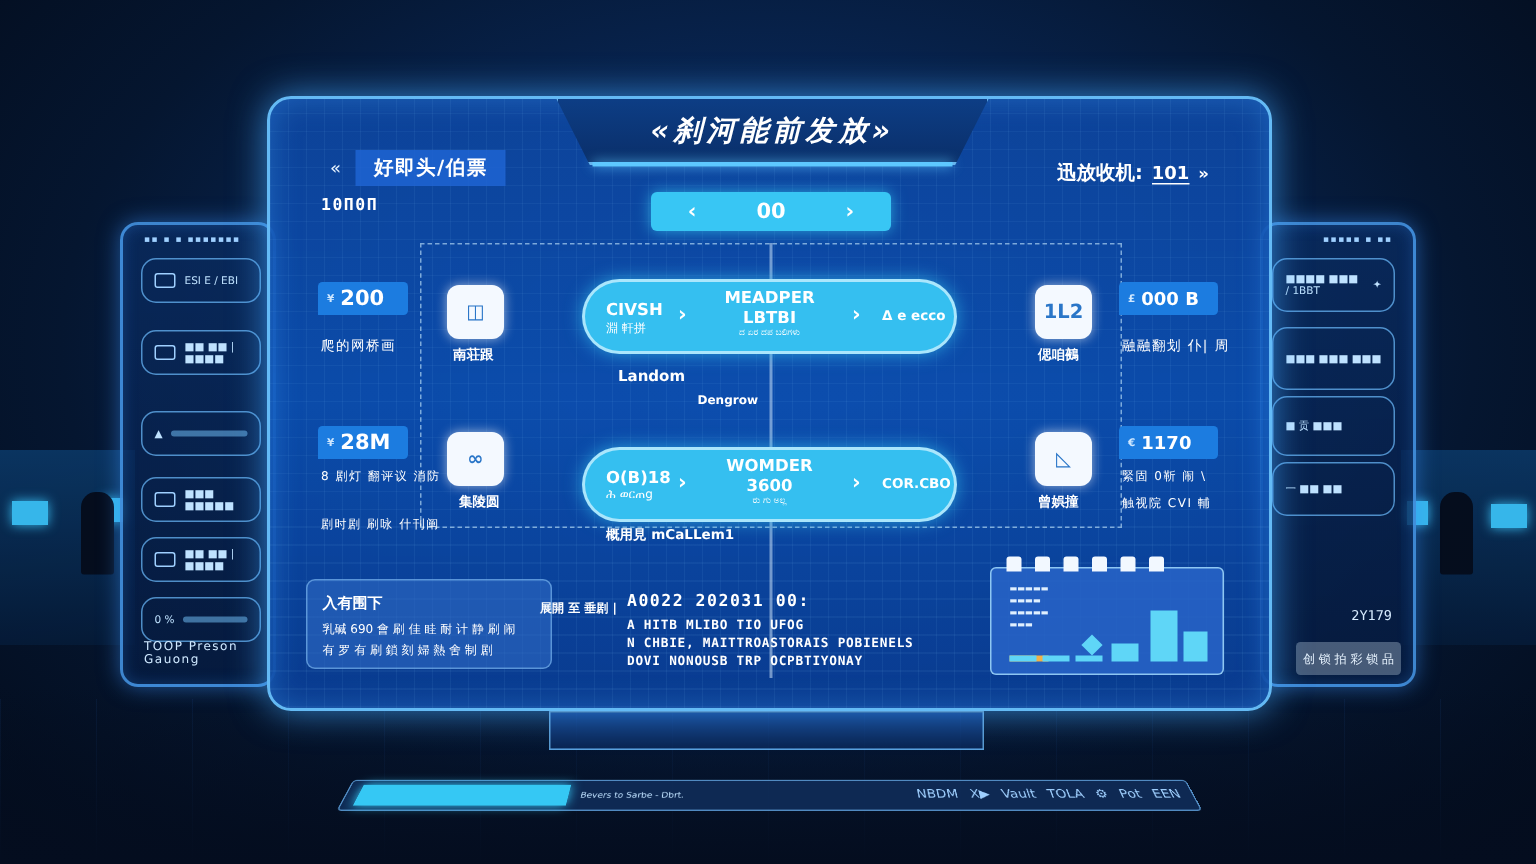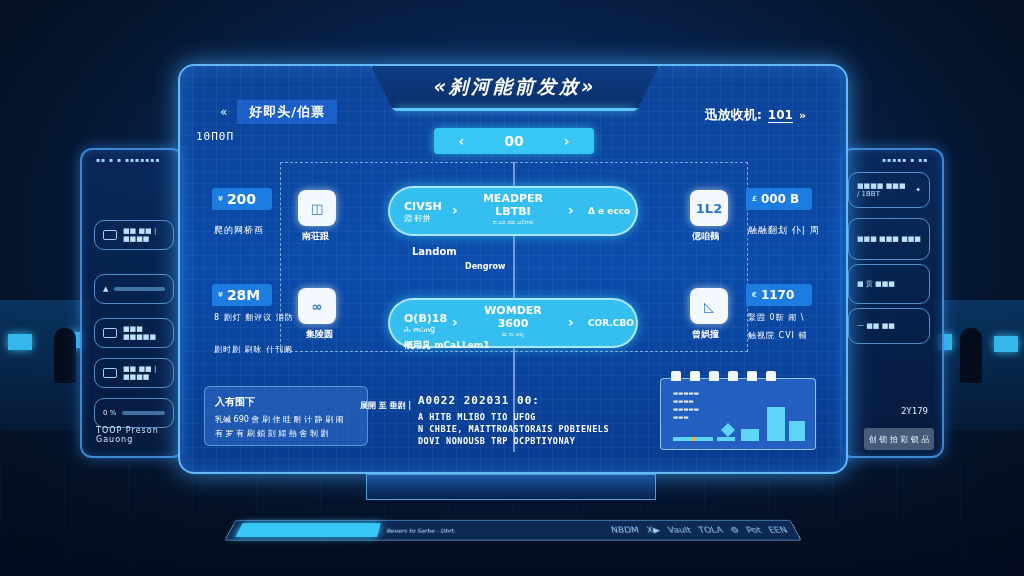--- a/index.html
+++ b/index.html
@@ -60,21 +60,21 @@
     border: 2px solid rgba(120,200,255,0.85); border-top: none;
     clip-path: polygon(0 0, 100% 0, 92% 100%, 8% 100%);
     font-style: italic;
   }
   .title-text { position: absolute; left: 0; right: 0; top: 10px; text-align: center; font-size: 19px; font-weight: bold; color: #ffffff; letter-spacing: 3px; }
   .title-underline { position: absolute; left: 215px; top: 42px; width: 240px; height: 3px; background: #5ec8ff; box-shadow: 0 0 8px #5ec8ff; }
 
   .back-nav { position: absolute; left: 40px; top: 34px; display: flex; align-items: center; gap: 10px; }
   .back-icon { font-size: 12px; color: #e8f4ff; }
   .back-label { background: rgba(30,100,210,0.85); padding: 3px 12px; font-size: 13px; font-weight: bold; color: #fff; letter-spacing: 1px; }
-  .sub-id { position: absolute; left: 16px; top: 64px; font-size: 11px; font-weight: normal; color: #fff; letter-spacing: 1px; font-family: "DejaVu Sans Mono", monospace; }
+  .sub-id { position: absolute; left: 34px; top: 64px; font-size: 11px; font-weight: bold; color: #fff; letter-spacing: 1px; font-family: "DejaVu Sans Mono", monospace; }
 
   .right-status { position: absolute; right: 40px; top: 40px; display: flex; align-items: center; gap: 6px; font-size: 13px; font-weight: bold; color: #fff; }
   .right-status .num { font-size: 12px; border-bottom: 1px solid #fff; }
   .fwd-icon { font-size: 11px; color: #fff; }
 
   .counter-bar { position: absolute; left: 254px; top: 62px; width: 160px; height: 26px; background: #38c6f4; border-radius: 4px;
     display: flex; align-items: center; justify-content: center; gap: 40px; font-size: 14px; font-weight: bold; color: #fff; box-shadow: 0 0 10px rgba(56,198,244,0.7); }
 
   .dash-frame { position: absolute; left: 100px; top: 96px; width: 468px; height: 190px; border: 1px dashed rgba(200,235,255,0.6); }
   .center-vline { position: absolute; left: 333px; top: 96px; width: 2px; height: 290px; background: rgba(220,240,255,0.5); }
@@ -145,20 +145,24 @@
   <div class="person" style="left:54px;top:28px;"></div>
 </div>
 <div class="side-room right">
   <div class="pc-screen" style="left:4px;top:34px;width:14px;"></div>
   <div class="pc-screen" style="left:60px;top:36px;"></div>
   <div class="person" style="left:26px;top:28px;"></div>
 </div>
 
 <div class="side-panel left">
   <div class="sp-top">▪▪ ▪ ▪ ▪▪▪▪▪▪▪</div>
+  <div class="sp-row" style="top:22px;">
+    <span class="sp-icon"></span>
+    <span>ESI E / EBI</span>
+  </div>
   <div class="sp-row" style="top:70px;">
     <span class="sp-icon"></span>
     <span>■■ ■■ | ■■■■</span>
   </div>
   <div class="sp-row" style="top:124px;">
     <span>▲</span>
     <span class="sp-bar"></span>
   </div>
   <div class="sp-row" style="top:168px;">
     <span class="sp-icon"></span>
@@ -281,21 +285,21 @@
     </div>
     <span class="arrow1">›</span>
     <div class="mid">
       <span>WOMDER</span>
       <span class="v">3600</span>
       <small>ರು ಗು ಅಲ್ಲ</small>
     </div>
     <span class="arrow2">›</span>
     <span class="right">COR.CBO</span>
   </div>
-  <div class="below-text" style="left:224px;top:273px;font-size:9px;">概用見 mCaLLem1</div>
+  <div class="below-text" style="left:224px;top:284px;font-size:9px;">概用見 mCaLLem1</div>
 
   <div class="node" style="left:510px;top:222px;">
     <span>◺</span>
   </div>
   <div class="node-label" style="left:512px;top:262px;">曾娯撞</div>
 
   <div class="stat-box" style="left:566px;top:218px;width:66px;">
     <span class="tiny">€</span>
     <span style="font-size:12px;">1170</span>
   </div>

